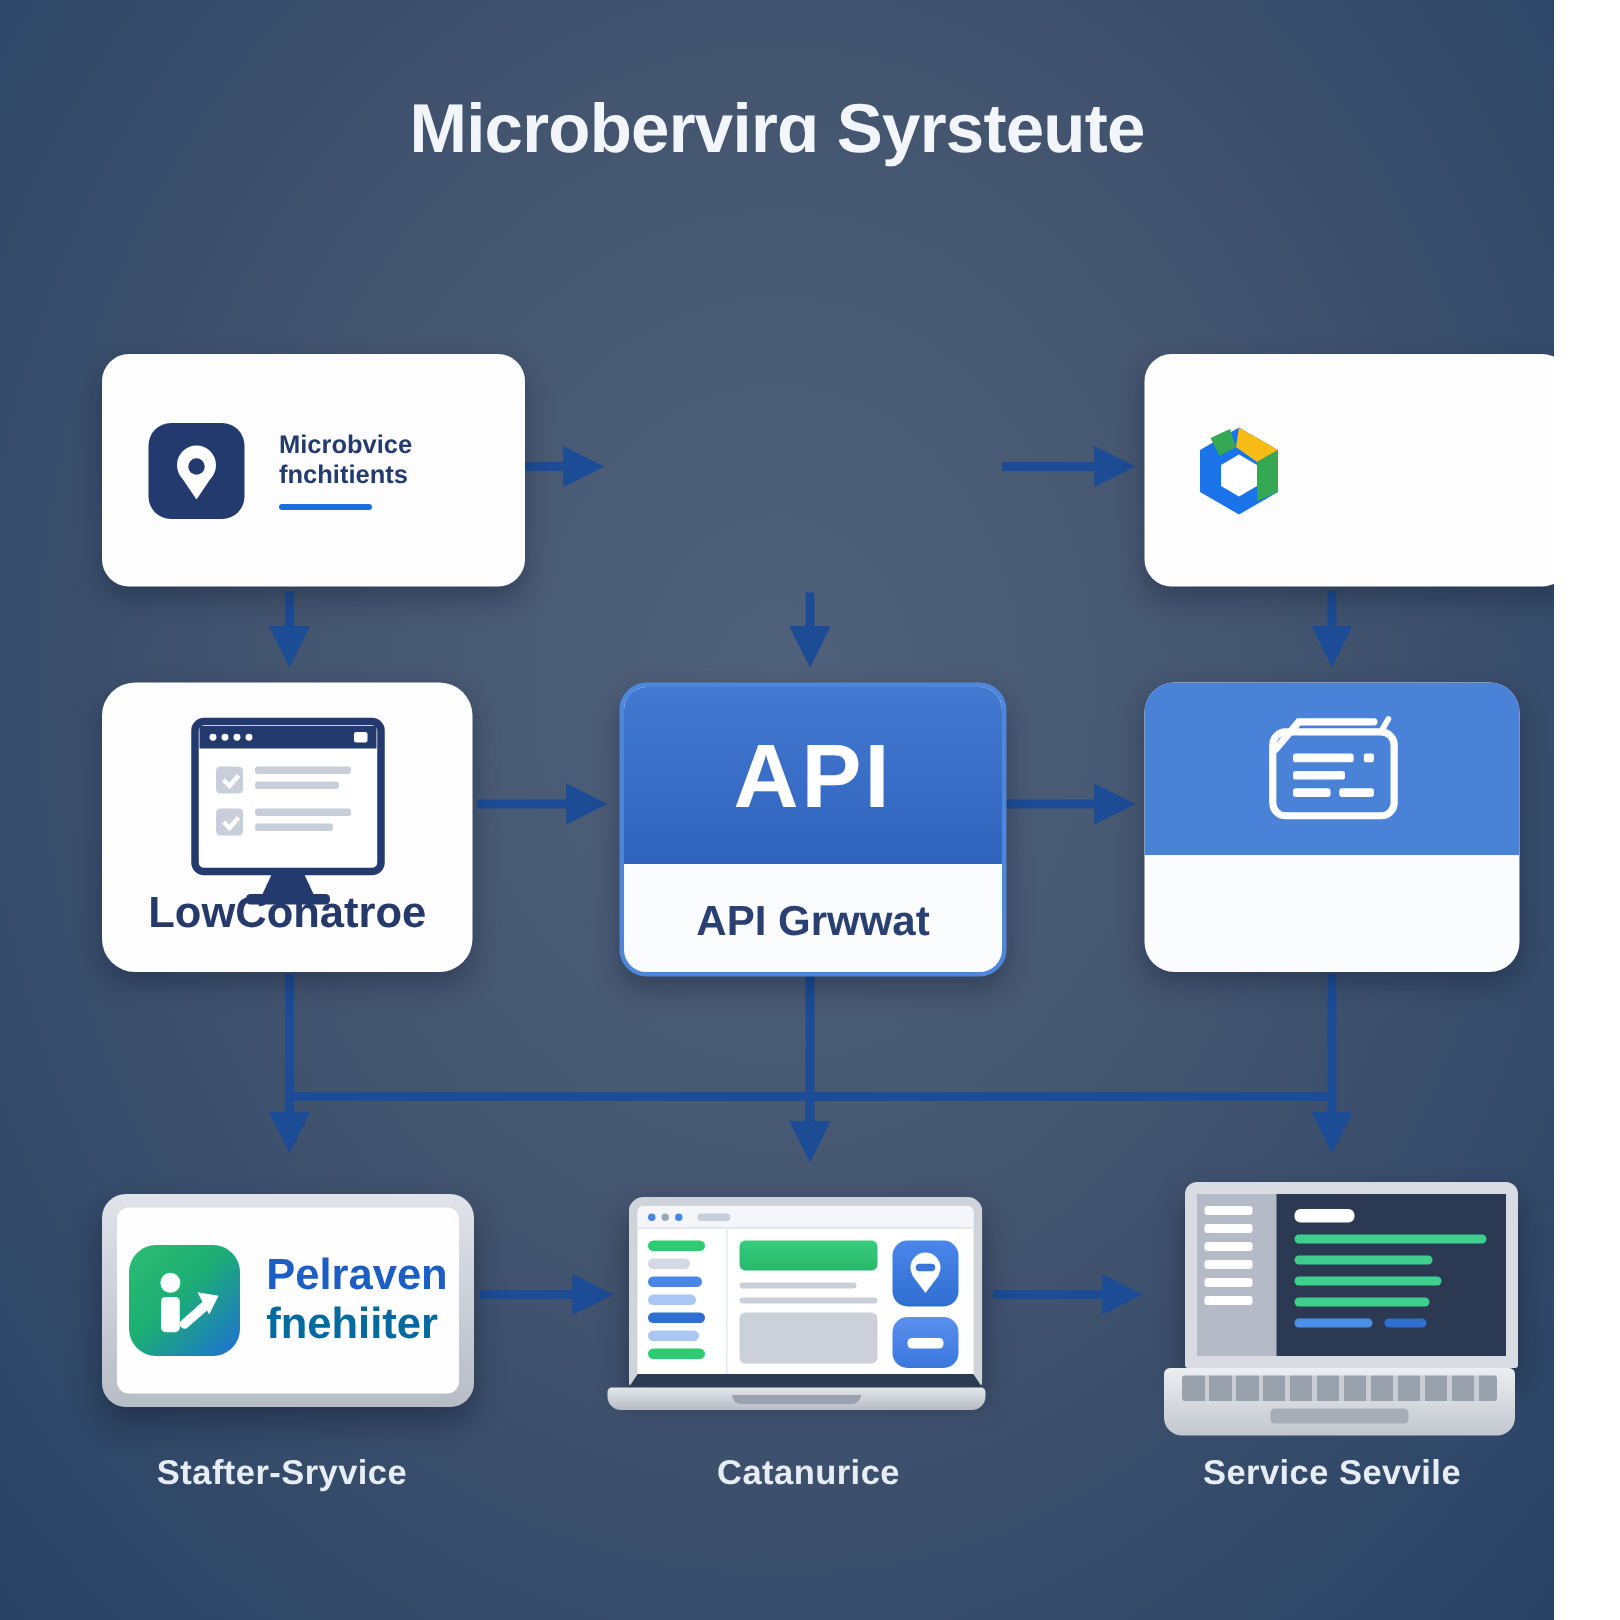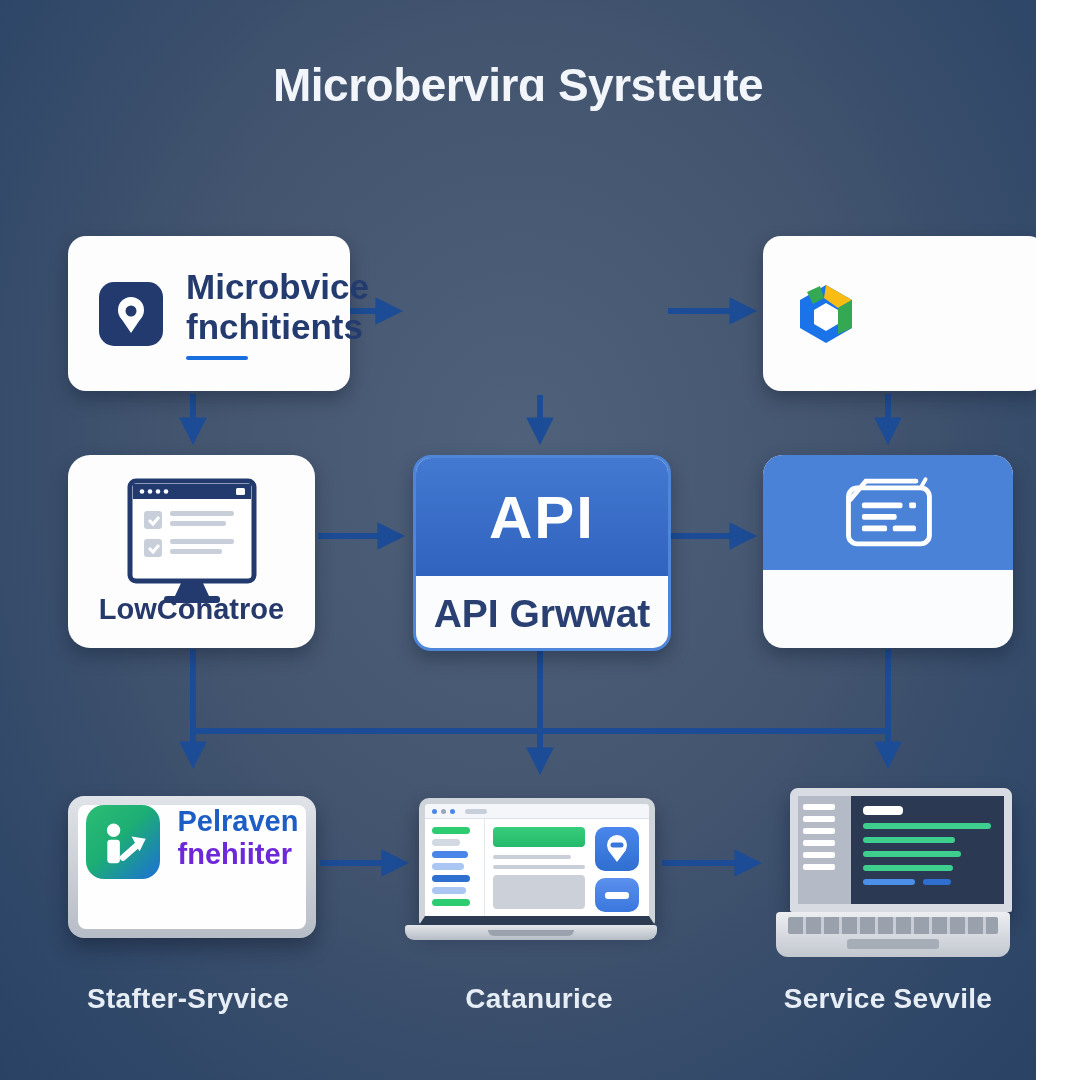--- a/index.html
+++ b/index.html
@@ -6,21 +6,21 @@
   body{font-family:"Liberation Sans", sans-serif;}
   .canvas{position:relative;width:1036px;height:1080px;overflow:hidden;
     background:radial-gradient(ellipse at 50% 42%, #50617b 0%, #44556f 45%, #2f4768 85%, #2a4263 100%);}
   .title{position:absolute;left:0;top:58px;width:100%;text-align:center;
     font-size:46px;font-weight:700;letter-spacing:-0.5px;color:#f2f5fa;}
   svg.connectors{position:absolute;left:0;top:0;z-index:1;}
   .node{position:absolute;z-index:2;border-radius:18px;box-shadow:0 8px 18px rgba(12,22,42,.35);}
   .white-node{background:#fdfdfe;display:flex;align-items:center;padding-left:30px;gap:22px;}
   .node-a{left:68px;top:236px;width:252px;height:155px;}
   .node-c{left:763px;top:236px;width:253px;height:155px;}
-  .brand-text{font-size:35px;font-weight:700;color:#233b6e;line-height:1.12;}
+  .brand-text{font-size:17px;font-weight:700;color:#233b6e;line-height:1.12;}
   .brand-underline{width:62px;height:4px;background:#1a6fe0;border-radius:2px;margin-top:10px;}
   .sq-icon{flex:0 0 auto;}
   
   .node-b{left:415px;top:182px;width:250px;height:210px;border-radius:20px;overflow:hidden;
     background:linear-gradient(180deg,#4b80d6 0%,#7da0de 55%,#a6bbe8 72%);
     border:2px solid rgba(225,233,246,.55);}
   .node-b .strip{position:absolute;left:0;bottom:0;width:100%;height:62px;background:#fbfcfe;
     display:flex;align-items:center;justify-content:center;}
   .strip-label{font-size:27px;font-weight:600;color:#2a3f72;}
   .node-b .carticon{position:absolute;left:72px;top:28px;}
@@ -40,27 +40,27 @@
   .node-f{left:763px;top:455px;width:250px;height:193px;border-radius:20px;overflow:hidden;background:#fbfcfe;}
   .node-f .blue{position:absolute;left:0;top:0;width:100%;height:115px;background:#4a82d8;
     display:flex;align-items:center;justify-content:center;}
   .node-f .label{position:absolute;left:0;bottom:26px;width:100%;text-align:center;
     font-size:29px;font-weight:600;color:#26396b;}
   
   .board{left:68px;top:796px;width:248px;height:142px;z-index:2;position:absolute;
     background:linear-gradient(#e0e3e8,#b7bdc6);border-radius:16px;padding:0;
     box-shadow:0 10px 20px rgba(10,18,35,.4);}
   .board-in{position:absolute;left:10px;top:9px;right:10px;bottom:9px;background:#fefefe;
-    border-radius:8px;display:flex;justify-content:center;gap:18px;}
+    border-radius:8px;display:flex;align-items:center;justify-content:center;gap:18px;}
   .gb-icon{width:74px;height:74px;border-radius:18px;flex:0 0 auto;
     background:linear-gradient(135deg,#2dbd74 0%,#1cae74 45%,#1d6fd6 100%);
     display:flex;align-items:center;justify-content:center;}
   .board-text{font-size:29px;font-weight:700;line-height:1.15;}
   .board-text .l1{color:#1d5ec6;}
-  .board-text .l2{color:#6d28d9;}
+  .board-text .l2{color:#0369a1;}
   
   .bar{height:8px;border-radius:4px;margin-bottom:7px;}
   .hrow{display:flex;gap:8px;}
   .hrow .bar{margin-bottom:0;}
   
   .laptop-mid{position:absolute;left:419px;top:798px;z-index:2;}
   .lm-screen{width:224px;height:112px;background:#fff;border:6px solid #cfd4db;
     border-bottom:9px solid #2c3a52;border-radius:10px 10px 4px 4px;overflow:hidden;
     box-shadow:0 10px 20px rgba(10,18,35,.4);}
   .lm-topbar{height:14px;background:#f4f6f9;border-bottom:1px solid #dde2ea;
@@ -92,21 +92,21 @@
   .lr-side .bar{height:6px;margin-bottom:6px;border-radius:2px;}
   .lr-code{flex:1;padding:10px 8px 0 12px;}
   .lr-code .bar{height:6px;margin-bottom:8px;}
   .lr-kb{width:234px;height:40px;background:linear-gradient(#eceef1,#c2c7cf);
     border-radius:4px 4px 12px 12px;padding-top:5px;}
   .lr-keys{height:17px;margin:0 12px;border-radius:2px;
     background:repeating-linear-gradient(90deg,#99a1ac 0 15px,#c9ced6 15px 18px);}
   .lr-pad{width:92px;height:10px;margin:5px auto 0;background:#a6adb7;border-radius:3px;}
   
   .caption{position:absolute;top:968px;width:320px;text-align:center;z-index:2;
-    font-size:28px;font-weight:600;color:#e7edf5;letter-spacing:.3px;margin-top:15px;}
+    font-size:23px;font-weight:600;color:#e7edf5;letter-spacing:.3px;}
   .cap-l{left:28px;} .cap-m{left:379px;} .cap-r{left:728px;}
 </style>
 </head>
 <body>
 
 <div class="canvas">
 
   <div class="title">Microbervirɑ Syrsteute</div>
 
   <svg class="connectors" width="1080" height="1080" viewBox="0 0 1080 1080">
@@ -180,21 +180,21 @@
       <rect x="52" y="119" width="56" height="7" rx="3" fill="#223a6e"></rect>
     </svg>
     <div class="label">LowConatroe</div>
   </div>
 
   <div class="node node-e">
     <div class="blue">
       <span class="api">API</span>
     </div>
     <div class="strip">
-      <span class="strip-label" style="font-size:39px;">API Grwwat</span>
+      <span class="strip-label" style="font-size:28px;">API Grwwat</span>
     </div>
   </div>
 
   <div class="node node-f">
     <div class="blue">
       <svg width="106" height="84" viewBox="0 0 110 84">
         <rect x="14" y="16" width="84" height="58" rx="9" fill="none" stroke="#fff" stroke-width="5"></rect>
         <path d="M16 28 L32 9 H84" fill="none" stroke="#fff" stroke-width="5" stroke-linecap="round"></path>
         <path d="M90 14 l4 -7" stroke="#fff" stroke-width="4" stroke-linecap="round"></path>
         <rect x="28" y="31" width="42" height="6" rx="2" fill="#fff"></rect>

